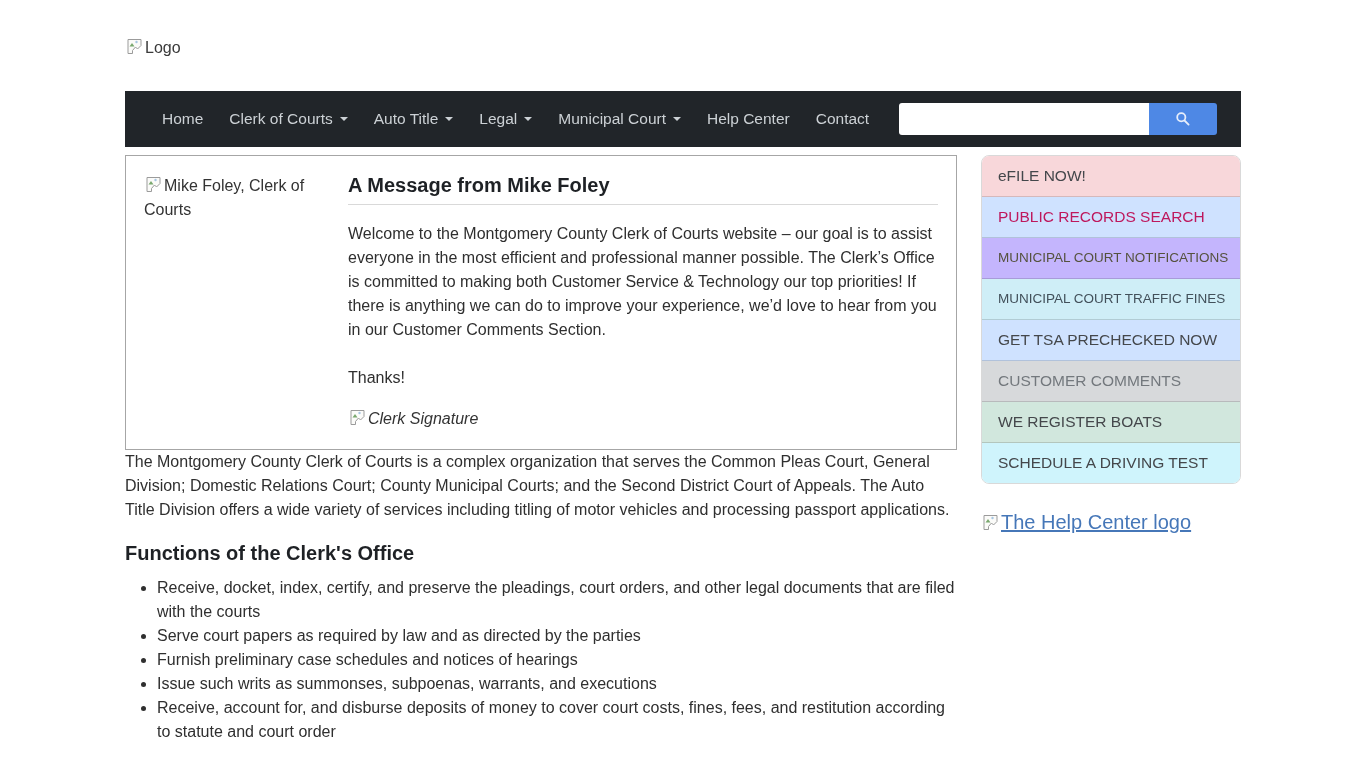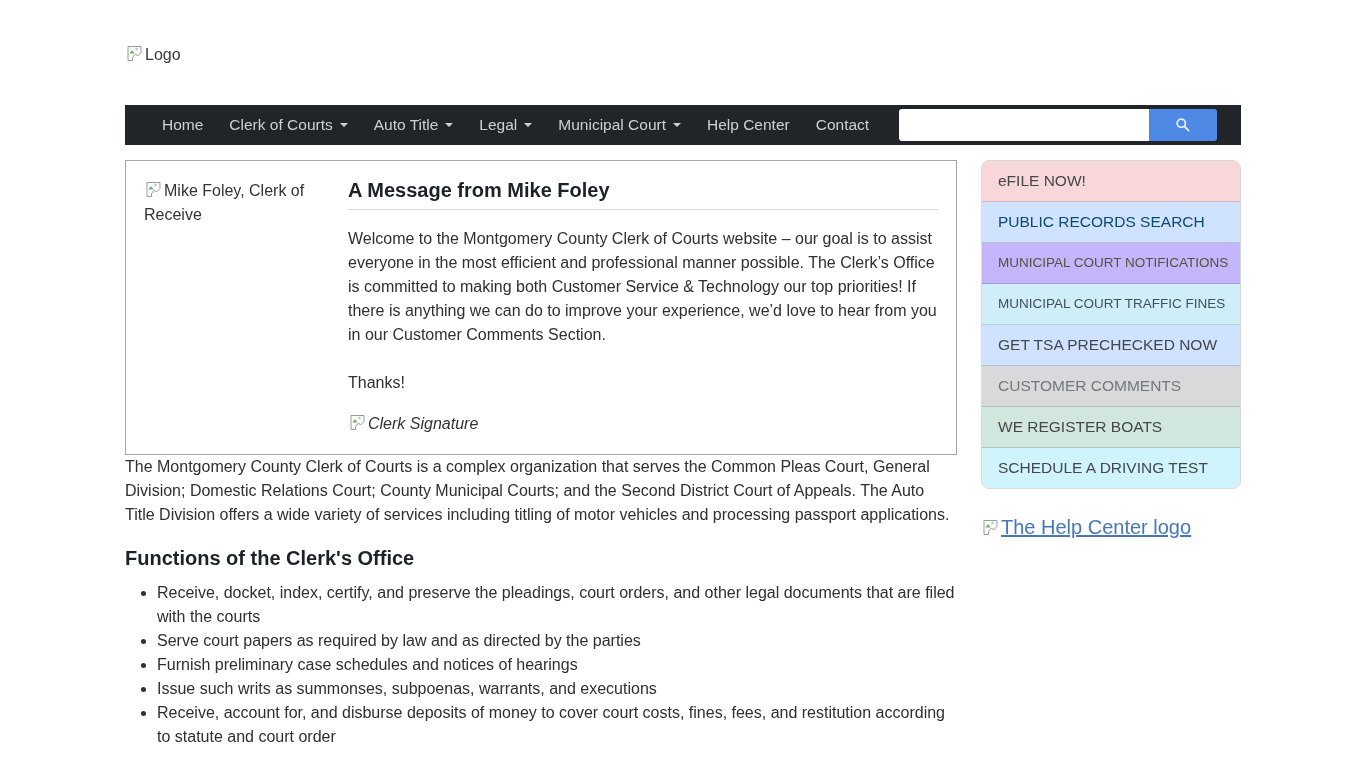--- a/index.html
+++ b/index.html
@@ -4,33 +4,33 @@
 <style>
   * { box-sizing: border-box; }
   html, body {
     margin: 0; padding: 0;
     width: 1366px; height: 768px;
     overflow: hidden;
     background: #ffffff;
     font-family: "Liberation Sans", "DejaVu Sans", sans-serif;
     color: #2f2f2f;
   }
-  .container { width: 1116px; margin: 15px auto; }
+  .container { width: 1116px; margin: 8px auto; }
 
   
   .logo-row { height: 75px; padding-top: 28px; }
   .logo-link { display: inline-flex; align-items: flex-start; gap: 1px; color: #3a3a3a; text-decoration: none; font-size: 16px; }
 
   
   .bimg { display: inline; line-height: 24px; }
   .bimg-icon { vertical-align: -3px; margin-right: 1px; }
 
   
   .navbar {
-    height: 40px; background: #212529;
+    height: 56px; background: #212529;
     display: flex; align-items: center;
     padding: 0 24px;
   }
   .nav { list-style: none; margin: 0; padding: 0; display: flex; align-items: center; }
   .nav-item {
     color: #ccd1d5; font-size: 15.5px; padding: 8px 13px;
     display: flex; align-items: center; cursor: pointer; white-space: nowrap;
   }
   .caret {
     display: inline-block; margin-left: 7px;
@@ -152,21 +152,21 @@
 <div class="container content-row">
 
   <div class="main-col">
 
     <div class="panel">
       <div class="portrait">
         <span class="bimg"><svg class="bimg-icon" width="19" height="19" viewBox="0 0 19 19">
               <path d="M3 2.5 H16 V8.5 L12.5 12 L10.5 10 L7.5 13.5 V16.5 H3 Z" fill="#fbfbf9" stroke="#9b9b9b" stroke-width="1"></path>
               <path d="M4.5 9.5 L7 6 L9.5 9.5 Z" fill="#79a86e"></path>
               <circle cx="11.5" cy="5" r="1.2" fill="#a6c6e2"></circle>
-            </svg><span>Mike Foley, Clerk of Receive</span></span>
+            </svg><span>Mike Foley, Clerk of Courts</span></span>
       </div>
       <div class="msg">
         <h3 class="msg-heading">A Message from Mike Foley</h3>
         <hr>
         <p>Welcome to the Montgomery County Clerk of Courts website – our goal is to assist everyone in the most efficient and professional manner possible. The Clerk’s Office is committed to making both Customer Service &amp; Technology our top priorities! If there is anything we can do to improve your experience, we’d love to hear from you in our Customer Comments Section.</p>
         <p class="thanks">Thanks!</p>
         <div class="signature">
           <span class="bimg"><svg class="bimg-icon" width="19" height="19" viewBox="0 0 19 19">
                 <path d="M3 2.5 H16 V8.5 L12.5 12 L10.5 10 L7.5 13.5 V16.5 H3 Z" fill="#fbfbf9" stroke="#9b9b9b" stroke-width="1"></path>
                 <path d="M4.5 9.5 L7 6 L9.5 9.5 Z" fill="#79a86e"></path>
@@ -185,21 +185,21 @@
       <li>Furnish preliminary case schedules and notices of hearings</li>
       <li>Issue such writs as summonses, subpoenas, warrants, and executions</li>
       <li>Receive, account for, and disburse deposits of money to cover court costs, fines, fees, and restitution according to statute and court order</li>
 
     </ul>
   </div>
 
   <div class="side-col">
     <div class="sb-list">
       <a class="sb-item" style="background: rgb(248, 215, 218); color: rgb(68, 71, 75);">eFILE NOW!</a>
-      <a class="sb-item" style="background: rgb(207, 226, 255); color: #0c4a6e;">PUBLIC RECORDS SEARCH</a>
+      <a class="sb-item" style="background: rgb(207, 226, 255); color: #be185d;">PUBLIC RECORDS SEARCH</a>
       <a class="sb-item small" style="background: #c4b5fd; color: rgb(85, 82, 62);">MUNICIPAL COURT NOTIFICATIONS</a>
       <a class="sb-item small" style="background: rgb(207, 238, 247); color: rgb(66, 80, 90);">MUNICIPAL COURT TRAFFIC FINES</a>
       <a class="sb-item" style="background: rgb(207, 226, 255); color: rgb(68, 71, 75);">GET TSA PRECHECKED NOW</a>
       <a class="sb-item" style="background: rgb(215, 217, 219); color: rgb(115, 120, 125);">CUSTOMER COMMENTS</a>
       <a class="sb-item" style="background: rgb(209, 231, 221); color: rgb(68, 71, 75);">WE REGISTER BOATS</a>
       <a class="sb-item" style="background: rgb(207, 244, 252); color: rgb(68, 71, 75);">SCHEDULE A DRIVING TEST</a>
     </div>
 
     <a class="help-link" style="color: rgb(70, 119, 184);">
       <svg class="bimg-icon" width="19" height="19" viewBox="0 0 19 19">

